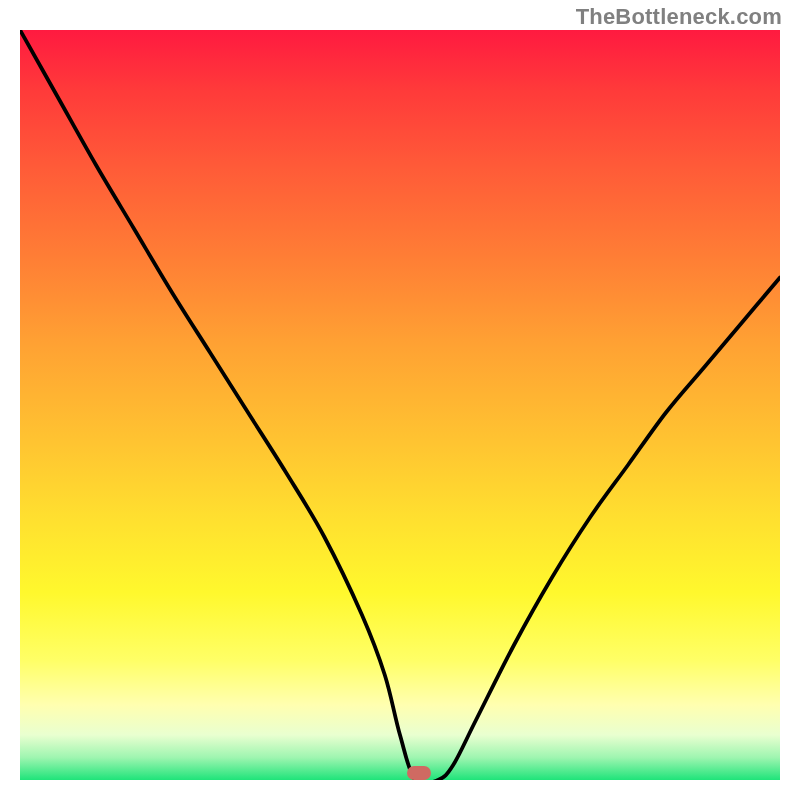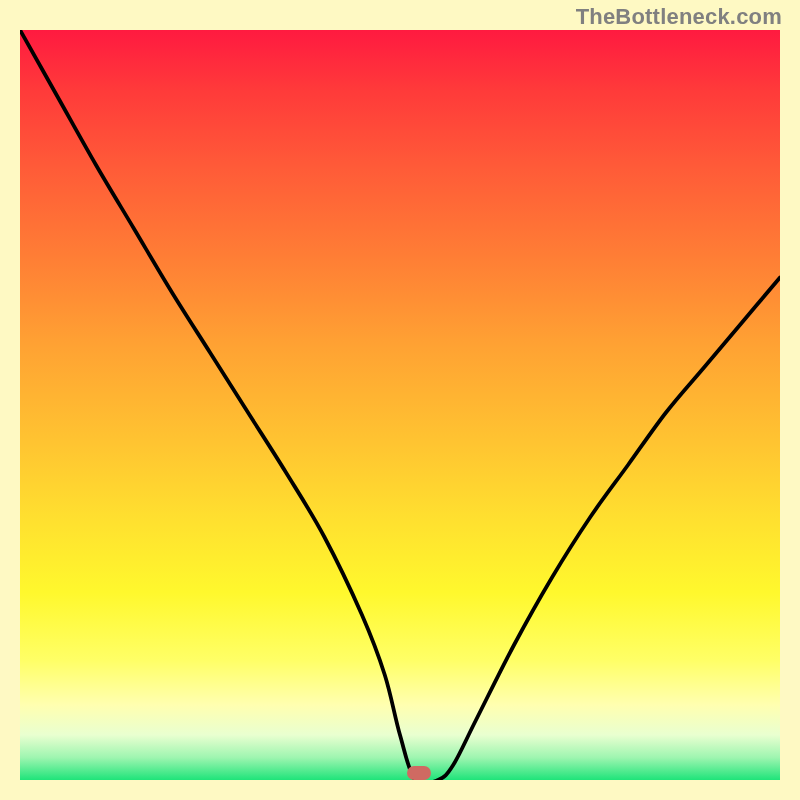--- a/index.html
+++ b/index.html
@@ -8,21 +8,21 @@
     width: 800px;
     height: 800px;
     background: #000;
     overflow: hidden;
     font-family: Arial, Helvetica, sans-serif;
   }
   .frame {
     position: relative;
     width: 800px;
     height: 800px;
-    background: #fef9c3;
+    background: #ffffff;
   }
   .watermark {
     position: absolute;
     top: 4px;
     right: 18px;
     color: #808080;
     font-size: 22px;
     font-weight: 600;
     letter-spacing: 0.2px;
     z-index: 5;

